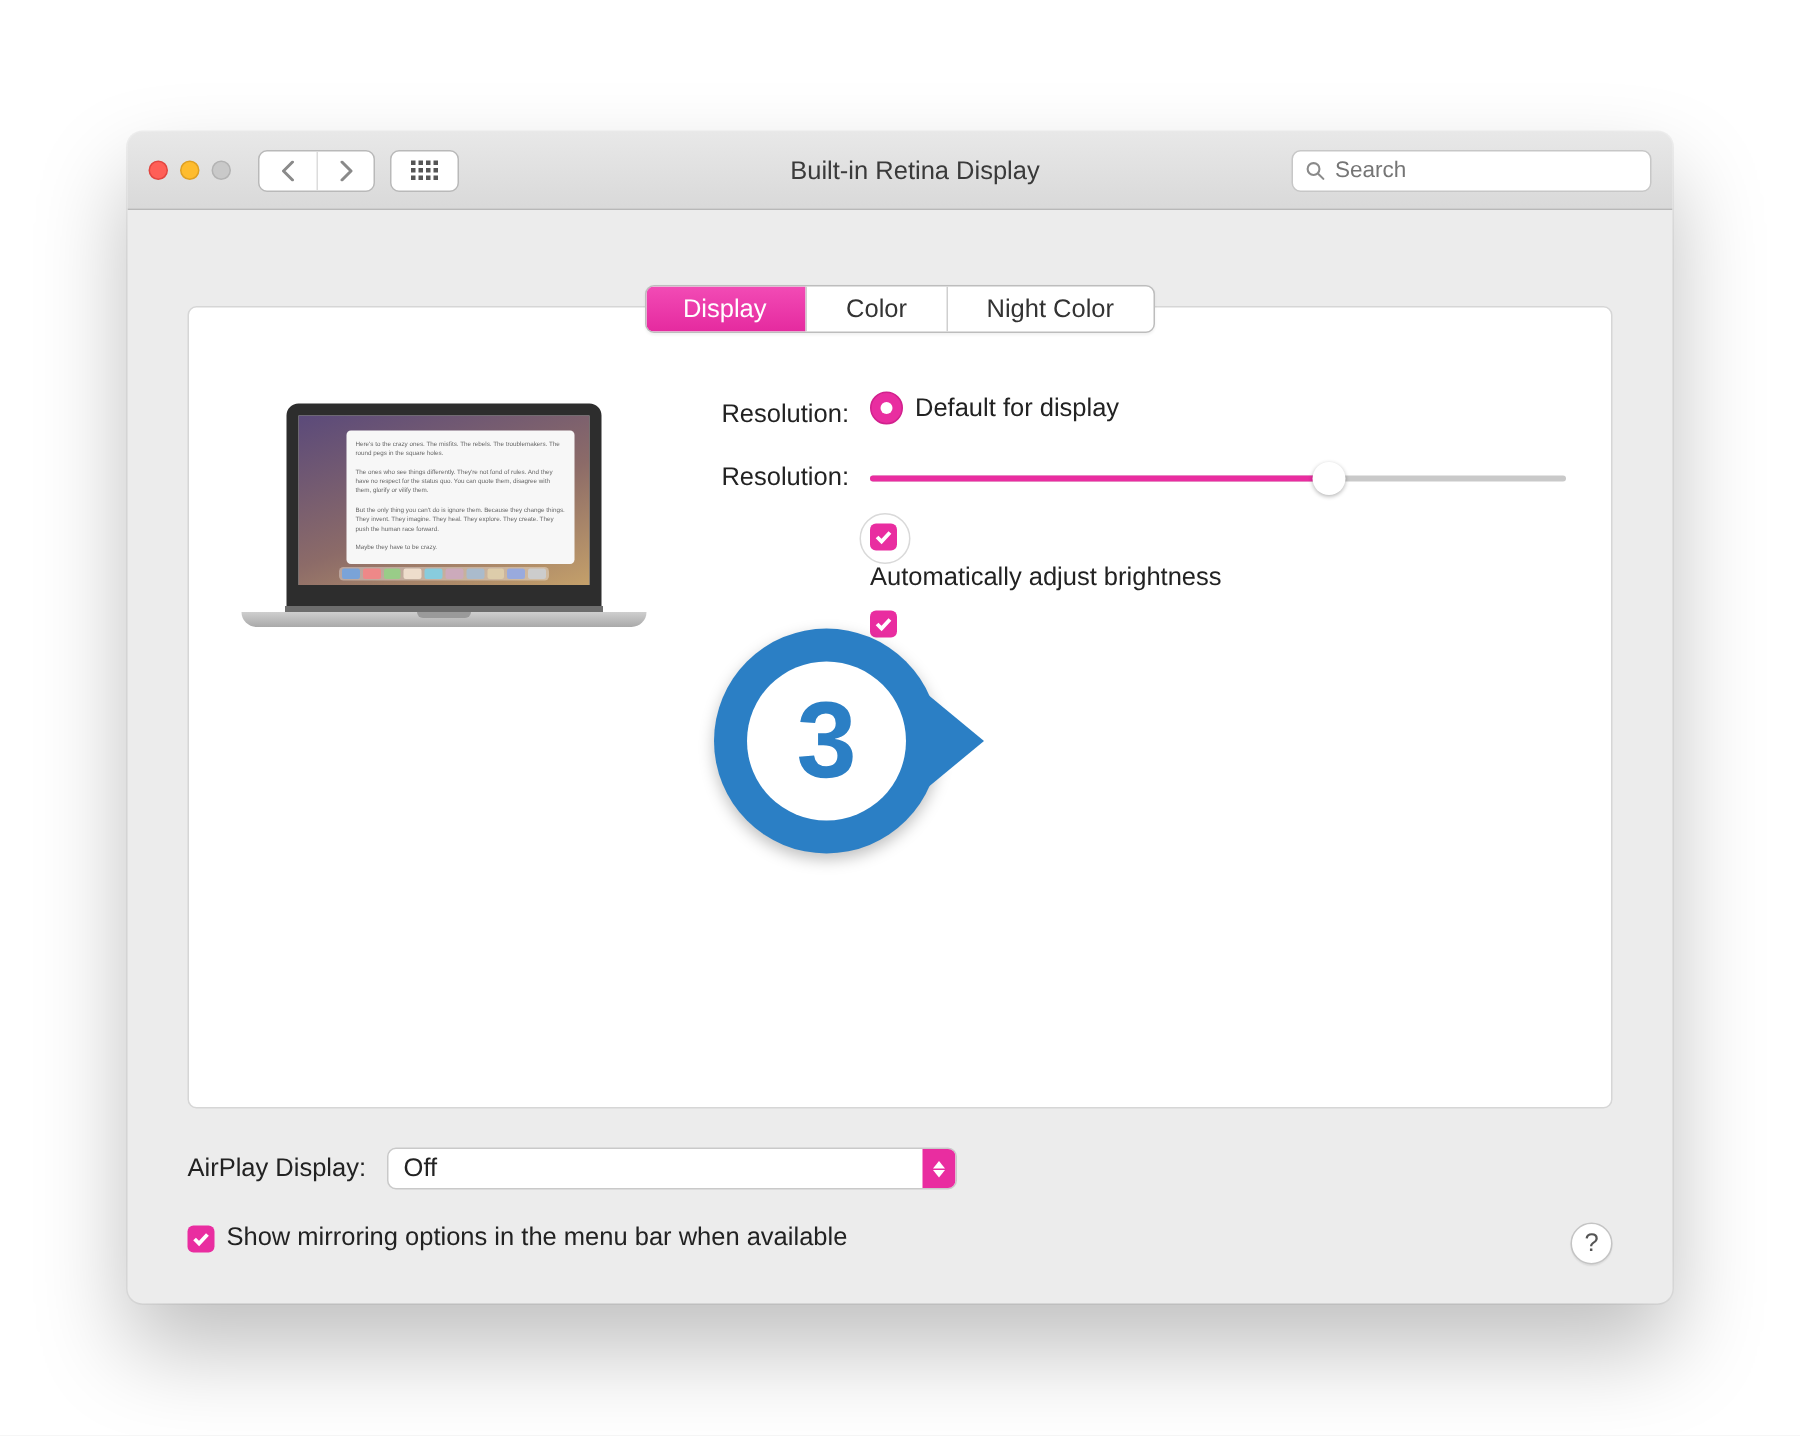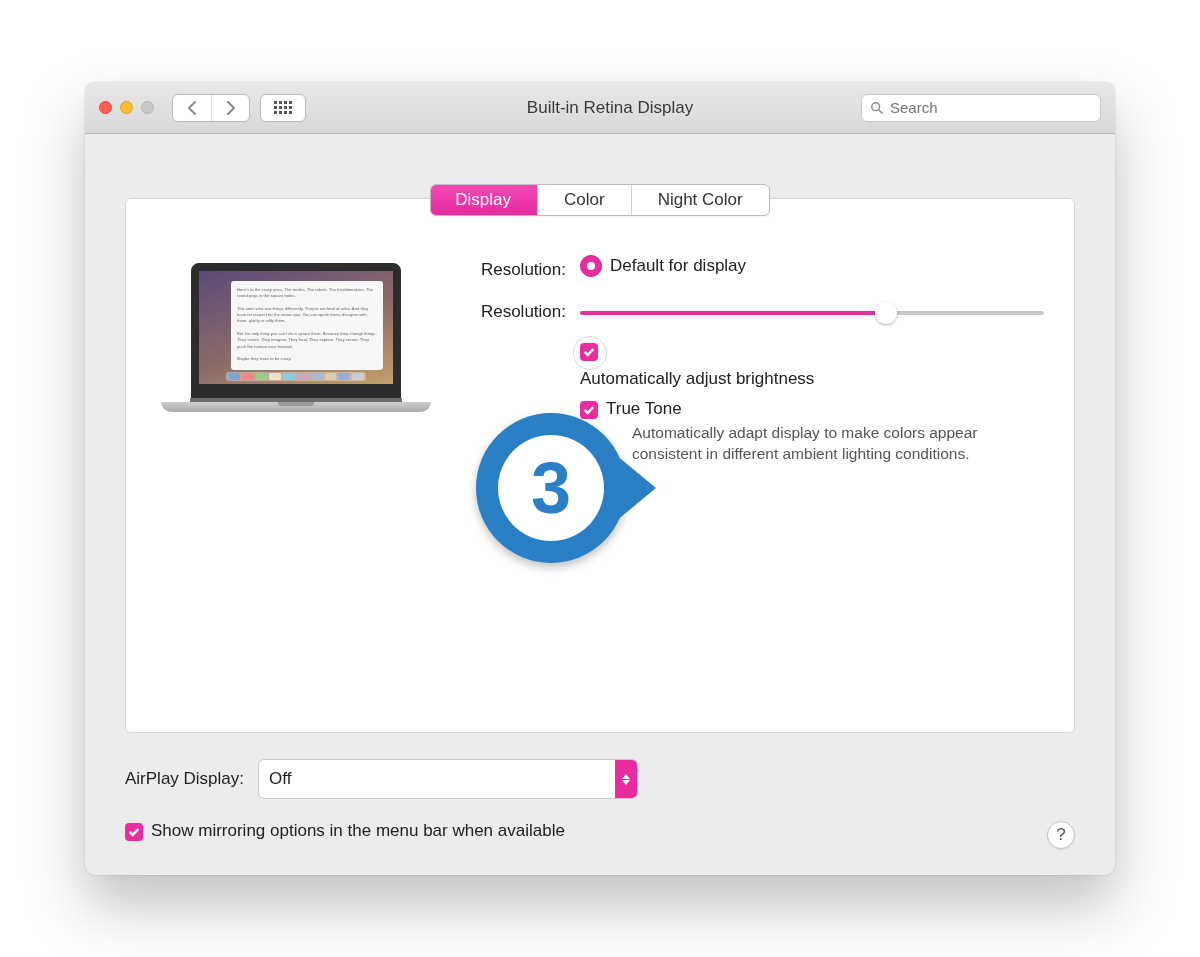--- a/index.html
+++ b/index.html
@@ -187,21 +187,21 @@
   }
   .callout .pointer {
     position:absolute; right:-30px; top:50%; transform:translateY(-50%);
     width:0; height:0; border-left:46px solid #2b7fc5;
     border-top:38px solid transparent; border-bottom:38px solid transparent;
   }
 
   .footer { margin-top: 26px; font-size: 17px; color:#222; }
   .footer-row { display:flex; align-items:center; gap:14px; margin-bottom:22px; }
   .select {
-    flex:0 0 380px; height:40px; display:flex; align-items:center;
+    flex:0 0 380px; height:28px; display:flex; align-items:center;
     border:1px solid #c9c9c9; border-radius:6px; background:#fff; overflow:hidden;
   }
   .select .val { flex:1; padding:0 10px; }
   .select .stepper {
     width:22px; height:100%; background:#e92da0; display:flex; flex-direction:column;
     align-items:center; justify-content:center; gap:1px;
   }
   .select .stepper span {
     width:0; height:0; border-left:4px solid transparent; border-right:4px solid transparent;
   }
@@ -335,24 +335,20 @@
                   </svg>
               </div>
               <span>Automatically adjust brightness</span>
             </div>
             <div class="check">
               <div class="cbox">
                 <svg viewBox="0 0 14 14">
                     <path d="M2 7 L5.5 10.5 L12 3.5"></path>
                   </svg>
               </div>
-              <div>
-                <span>True Tone</span>
-                <div class="desc">Automatically adapt display to make colors appear consistent in different ambient lighting conditions.</div>
-              </div>
             </div>
           </div>
         </div>
       </div>
 
       <div class="callout">
         <div class="circle">
           <div class="inner">3</div>
           <div class="pointer"></div>
         </div>

